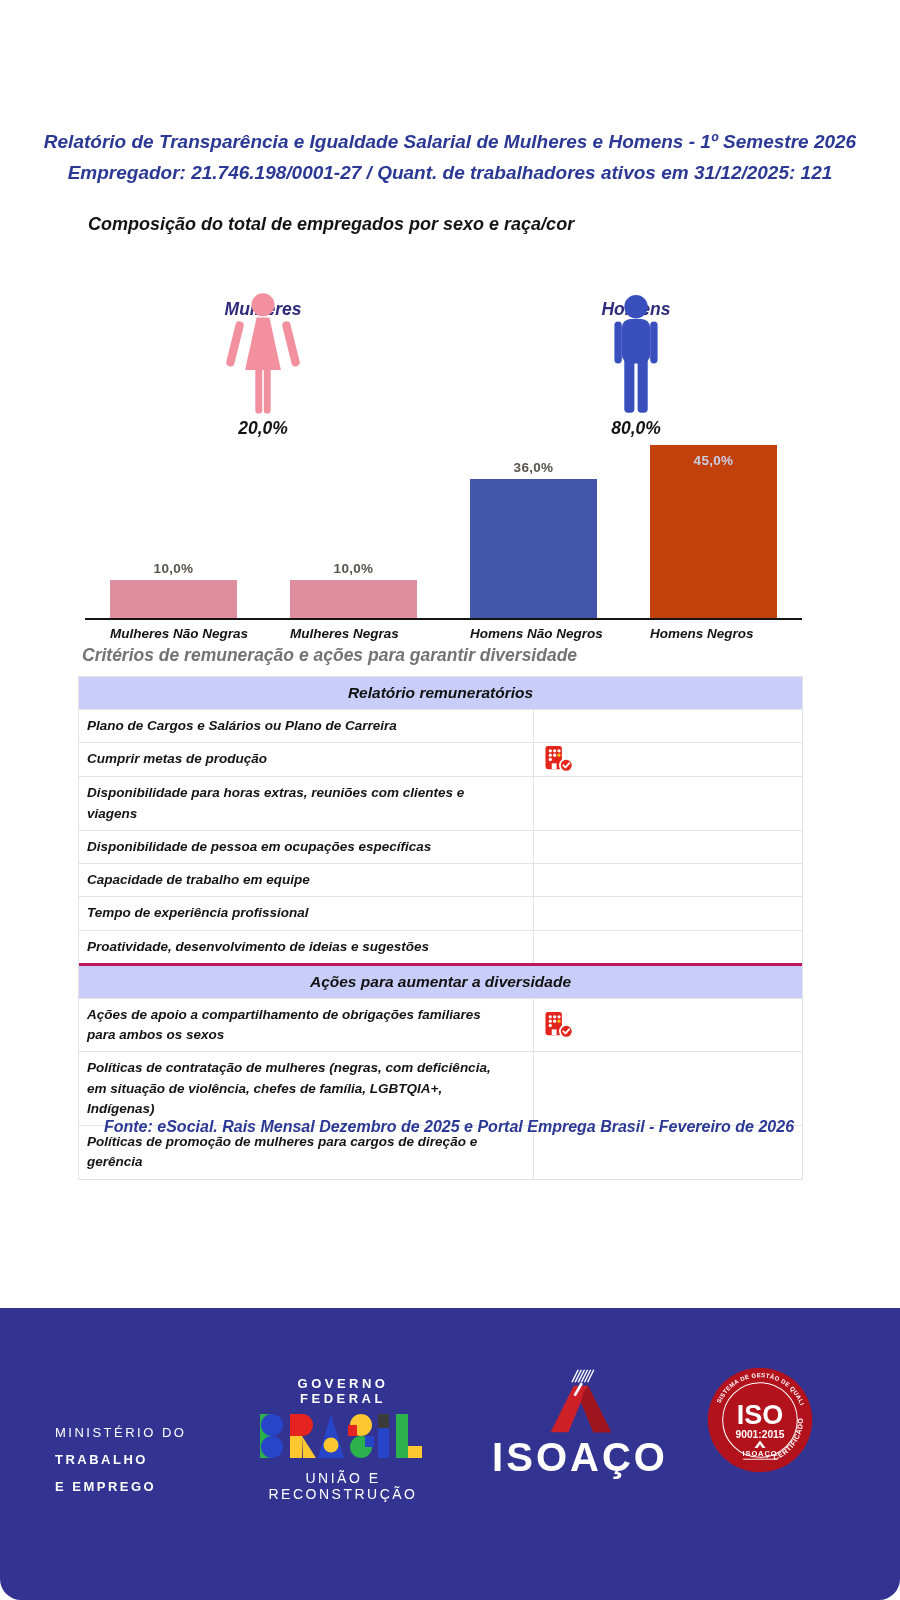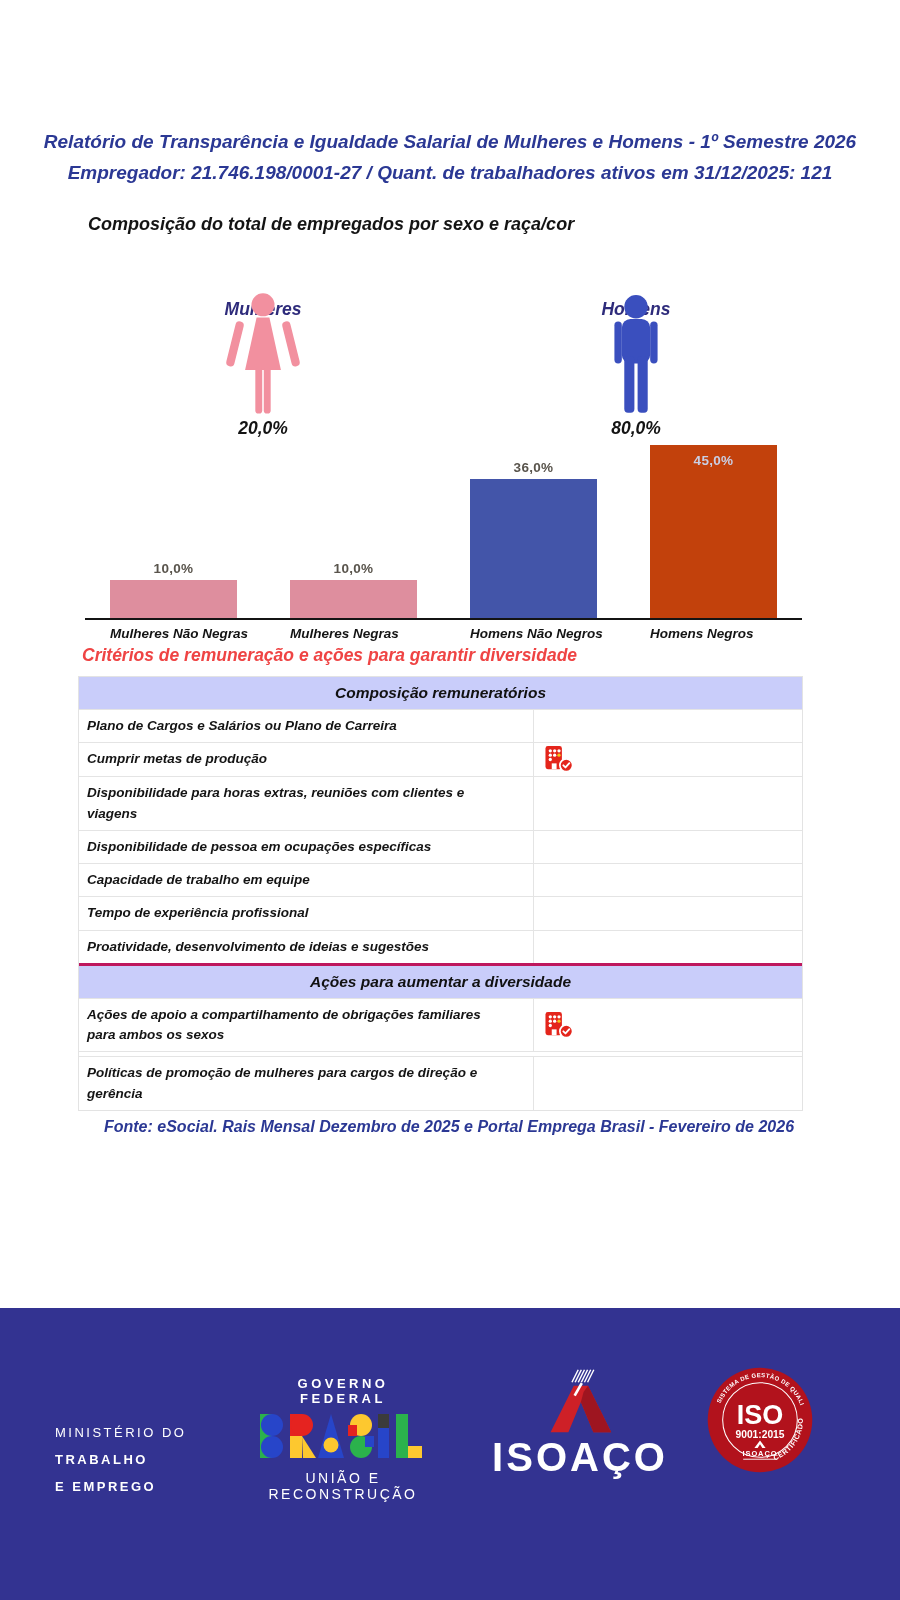--- a/index.html
+++ b/index.html
@@ -1,17 +1,17 @@
 <!DOCTYPE html>
 <html lang="pt-BR"><head>
 <meta charset="utf-8">
 <style>
   html,body{margin:0;padding:0;background:#fff;}
   .page{position:relative;width:900px;height:1600px;background:#ffffff;overflow:hidden;
-        font-family:"Liberation Sans",sans-serif;}
+        font-family:"Liberation Sans",sans-serif;border-radius:21px;}
 
   
   .title-block{position:absolute;top:126px;left:0;width:900px;text-align:center;
                color:#2B3894;font-style:italic;font-weight:700;font-size:19px;line-height:31px;}
 
   
   .comp-title{position:absolute;top:214px;left:88px;font-style:italic;font-weight:700;
               font-size:18px;color:#141414;}
   .gender-label{position:absolute;top:262px;width:200px;text-align:center;
                 font-style:italic;font-weight:700;font-size:17.5px;color:#2E2B7B;margin-top:37px;}
@@ -30,21 +30,21 @@
   .bar{width:127px;display:flex;justify-content:center;align-items:flex-start;}
   .bar-val{font-weight:700;font-size:13.5px;color:#59544C;margin-bottom:4px;letter-spacing:.3px;}
   .bar-val.inside{color:#C9CEE4;margin:8px 0 0 0;}
   #cats{position:absolute;left:85px;top:626px;width:717px;display:flex;gap:53px;
         padding-left:25px;box-sizing:border-box;}
   .cat-cell{width:127px;display:flex;justify-content:flex-start;}
   .cat-cell span{font-style:italic;font-weight:700;font-size:13.5px;color:#141414;white-space:nowrap;}
 
   
   .crit-title{position:absolute;top:645px;left:82px;font-style:italic;font-weight:700;
-              font-size:17.5px;color:#ef4444;}
+              font-size:17.5px;color:#737373;}
   #table{position:absolute;left:78px;top:676px;width:723px;border:1px solid #E3E3E3;background:#fff;}
   .t-head{background:#C9CDFA;text-align:center;font-style:italic;font-weight:700;
           font-size:15.5px;color:#111;padding:7px 0;}
   .t-row{display:flex;border-top:1px solid #E4E4E4;}
   .t-cell-label{flex:0 0 455px;box-sizing:border-box;padding:6px 20px 6px 8px;
                 border-right:1px solid #E4E4E4;font-style:italic;font-weight:700;
                 font-size:13.5px;line-height:1.5;color:#141414;}
   .t-cell-value{flex:1;display:flex;align-items:center;padding:2px 0 2px 8px;}
 
   
@@ -136,21 +136,21 @@
         <span>Homens Não Negros</span>
       </div>
       <div class="cat-cell">
         <span>Homens Negros</span>
       </div>
     </div>
 
   <div class="crit-title">Critérios de remuneração e ações para garantir diversidade</div>
 
   <div id="table">
-    <div class="t-head">Composição remuneratórios</div>
+    <div class="t-head">Relatório remuneratórios</div>
     <div id="rows1">
   <div class="t-row">
     <div class="t-cell-label"><span class="t-text">Plano de Cargos e Salários ou Plano de Carreira</span></div>
     <div class="t-cell-value"></div>
   </div>
 
   <div class="t-row">
     <div class="t-cell-label"><span class="t-text">Cumprir metas de produção</span></div>
     <div class="t-cell-value">
   <svg width="34" height="29" viewBox="0 0 34 30">
@@ -213,20 +213,21 @@
     </g>
     <circle cx="17" cy="10.5" r="1.7" fill="#F5C518"></circle>
     <rect x="9.5" y="19" width="5" height="6" fill="#FFFFFF"></rect>
     <circle cx="24.5" cy="21" r="6.6" fill="#E4251B" stroke="#FFFFFF" stroke-width="1.8"></circle>
     <path d="M21.5,21 l2.2,2.2 l4,-4.4" fill="none" stroke="#FFFFFF" stroke-width="1.9" stroke-linecap="round" stroke-linejoin="round"></path>
   </svg>
 </div>
   </div>
 
   <div class="t-row">
+    <div class="t-cell-label"><span class="t-text">Políticas de contratação de mulheres (negras, com deficiência, em situação de violência, chefes de família, LGBTQIA+, Indígenas)</span></div>
     <div class="t-cell-value"></div>
   </div>
 
   <div class="t-row">
     <div class="t-cell-label"><span class="t-text">Políticas de promoção de mulheres para cargos de direção e gerência</span></div>
     <div class="t-cell-value"></div>
   </div>
 </div>
   </div>
 

